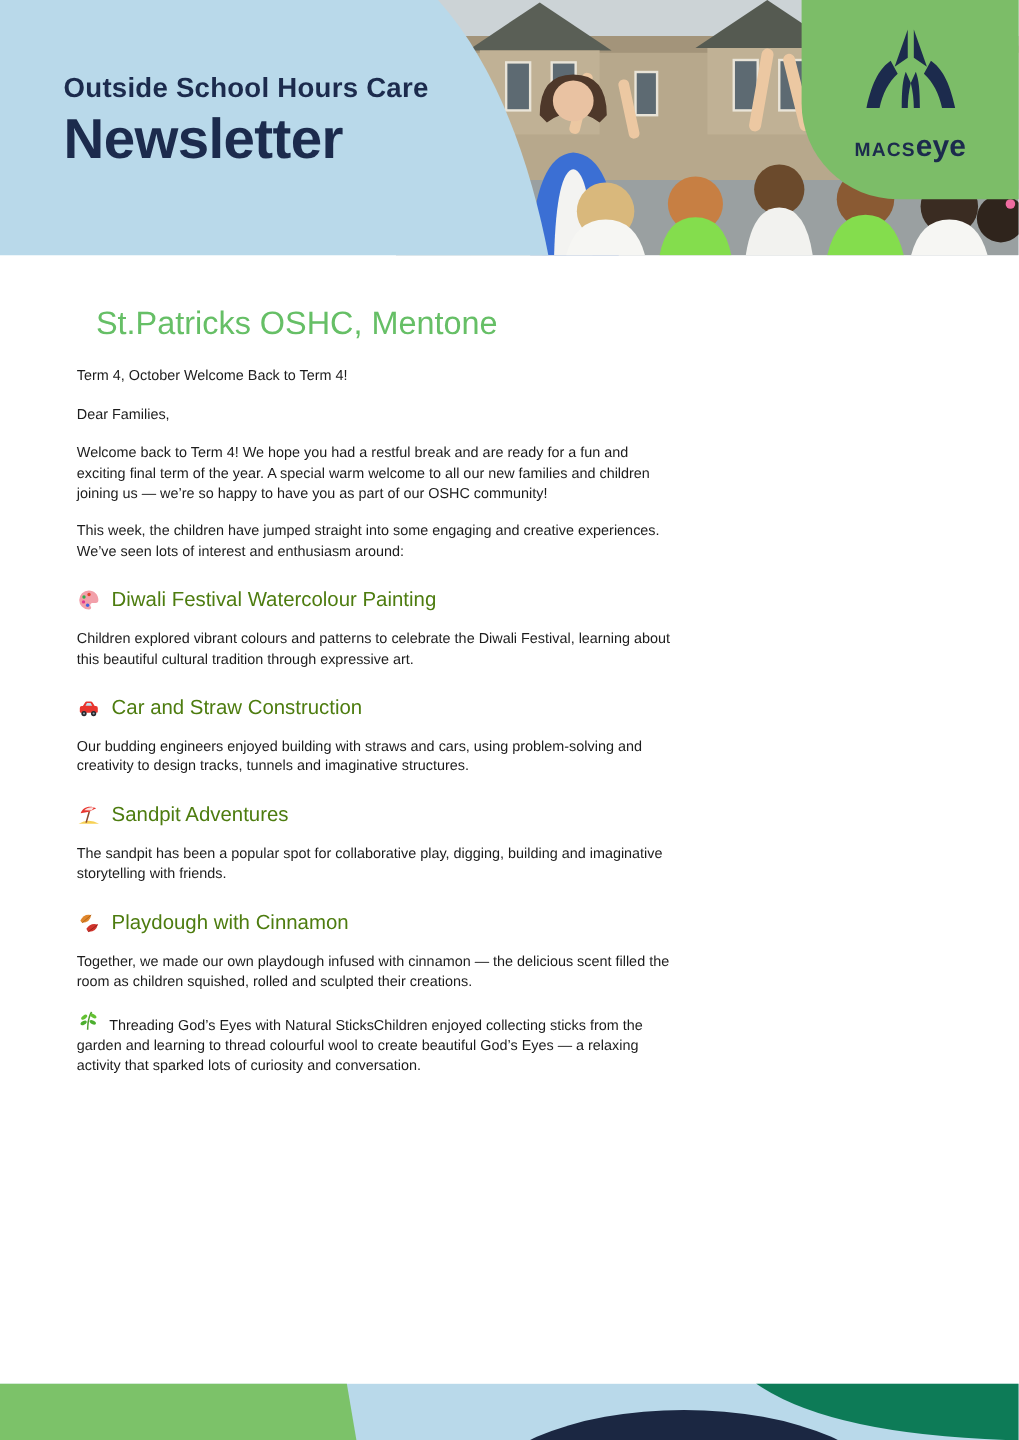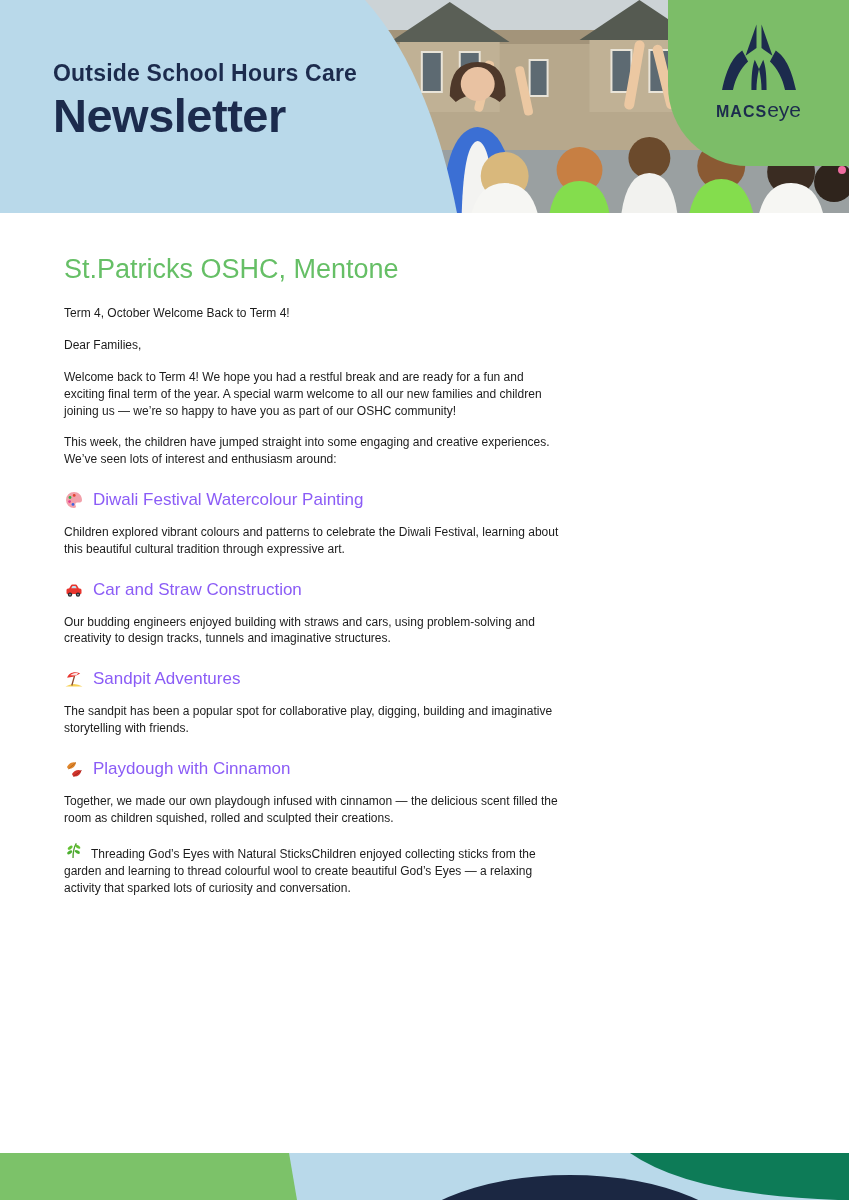--- a/index.html
+++ b/index.html
@@ -21,33 +21,33 @@
   .header-text{position:absolute;top:60px;left:53px;color:#1c2b4d;}
   .header-kicker{font-size:23px;font-weight:700;letter-spacing:.2px;margin:0;}
   .header-title{font-size:47px;font-weight:800;letter-spacing:-0.5px;margin:4px 0 5px 0;line-height:1.05;}
   .logo-panel{
     position:absolute;top:0;right:0;width:181px;height:166px;
     background:#7cbd68;border-radius:0 0 0 80px;
     display:flex;flex-direction:column;align-items:center;justify-content:flex-start;
     padding-top:22px;box-sizing:border-box;
   }
   .logo-mark{width:84px;height:74px;}
-  .logo-word{color:#1c2b4d;margin-top:2px;display:flex;align-items:baseline;}
+  .logo-word{color:#1c2b4d;margin-top:12px;display:flex;align-items:baseline;}
   .logo-word .lw-reg{font-size:16px;font-weight:600;letter-spacing:1px;}
-  .logo-word .lw-bold{font-size:21px;font-weight:400;letter-spacing:0;}
+  .logo-word .lw-bold{font-size:25px;font-weight:700;letter-spacing:0;}
   
   .content{position:absolute;top:213px;left:64px;width:500px;}
   .content-heading{
     color:#66bf66;font-size:27px;font-weight:400;
-    margin:40px 0 20px 0;line-height:1.2;
+    margin:40px 0 20px 16px;line-height:1.2;
   }
   .content p{font-size:12px;line-height:1.4;margin:0 0 15px 0;color:#1c1c1c;}
   .sec-title{
     display:flex;align-items:center;gap:9px;
-    font-size:17px;color:#8b5cf6;margin:22px 0 14px 0;
+    font-size:17px;color:#4d7c0f;margin:22px 0 14px 0;
   }
   .emoji{display:inline-flex;width:20px;height:20px;flex:0 0 auto;}
   .emoji svg{width:20px;height:20px;display:block;}
   .emoji-inline{display:inline-block;vertical-align:-3px;margin-right:7px;}
   .emoji-inline svg{width:19px;height:19px;display:block;}
   
   .footer{position:absolute;left:0;bottom:0;width:849px;height:47px;}
   .footer svg{display:block;width:849px;height:47px;}
 </style>
 </head>

